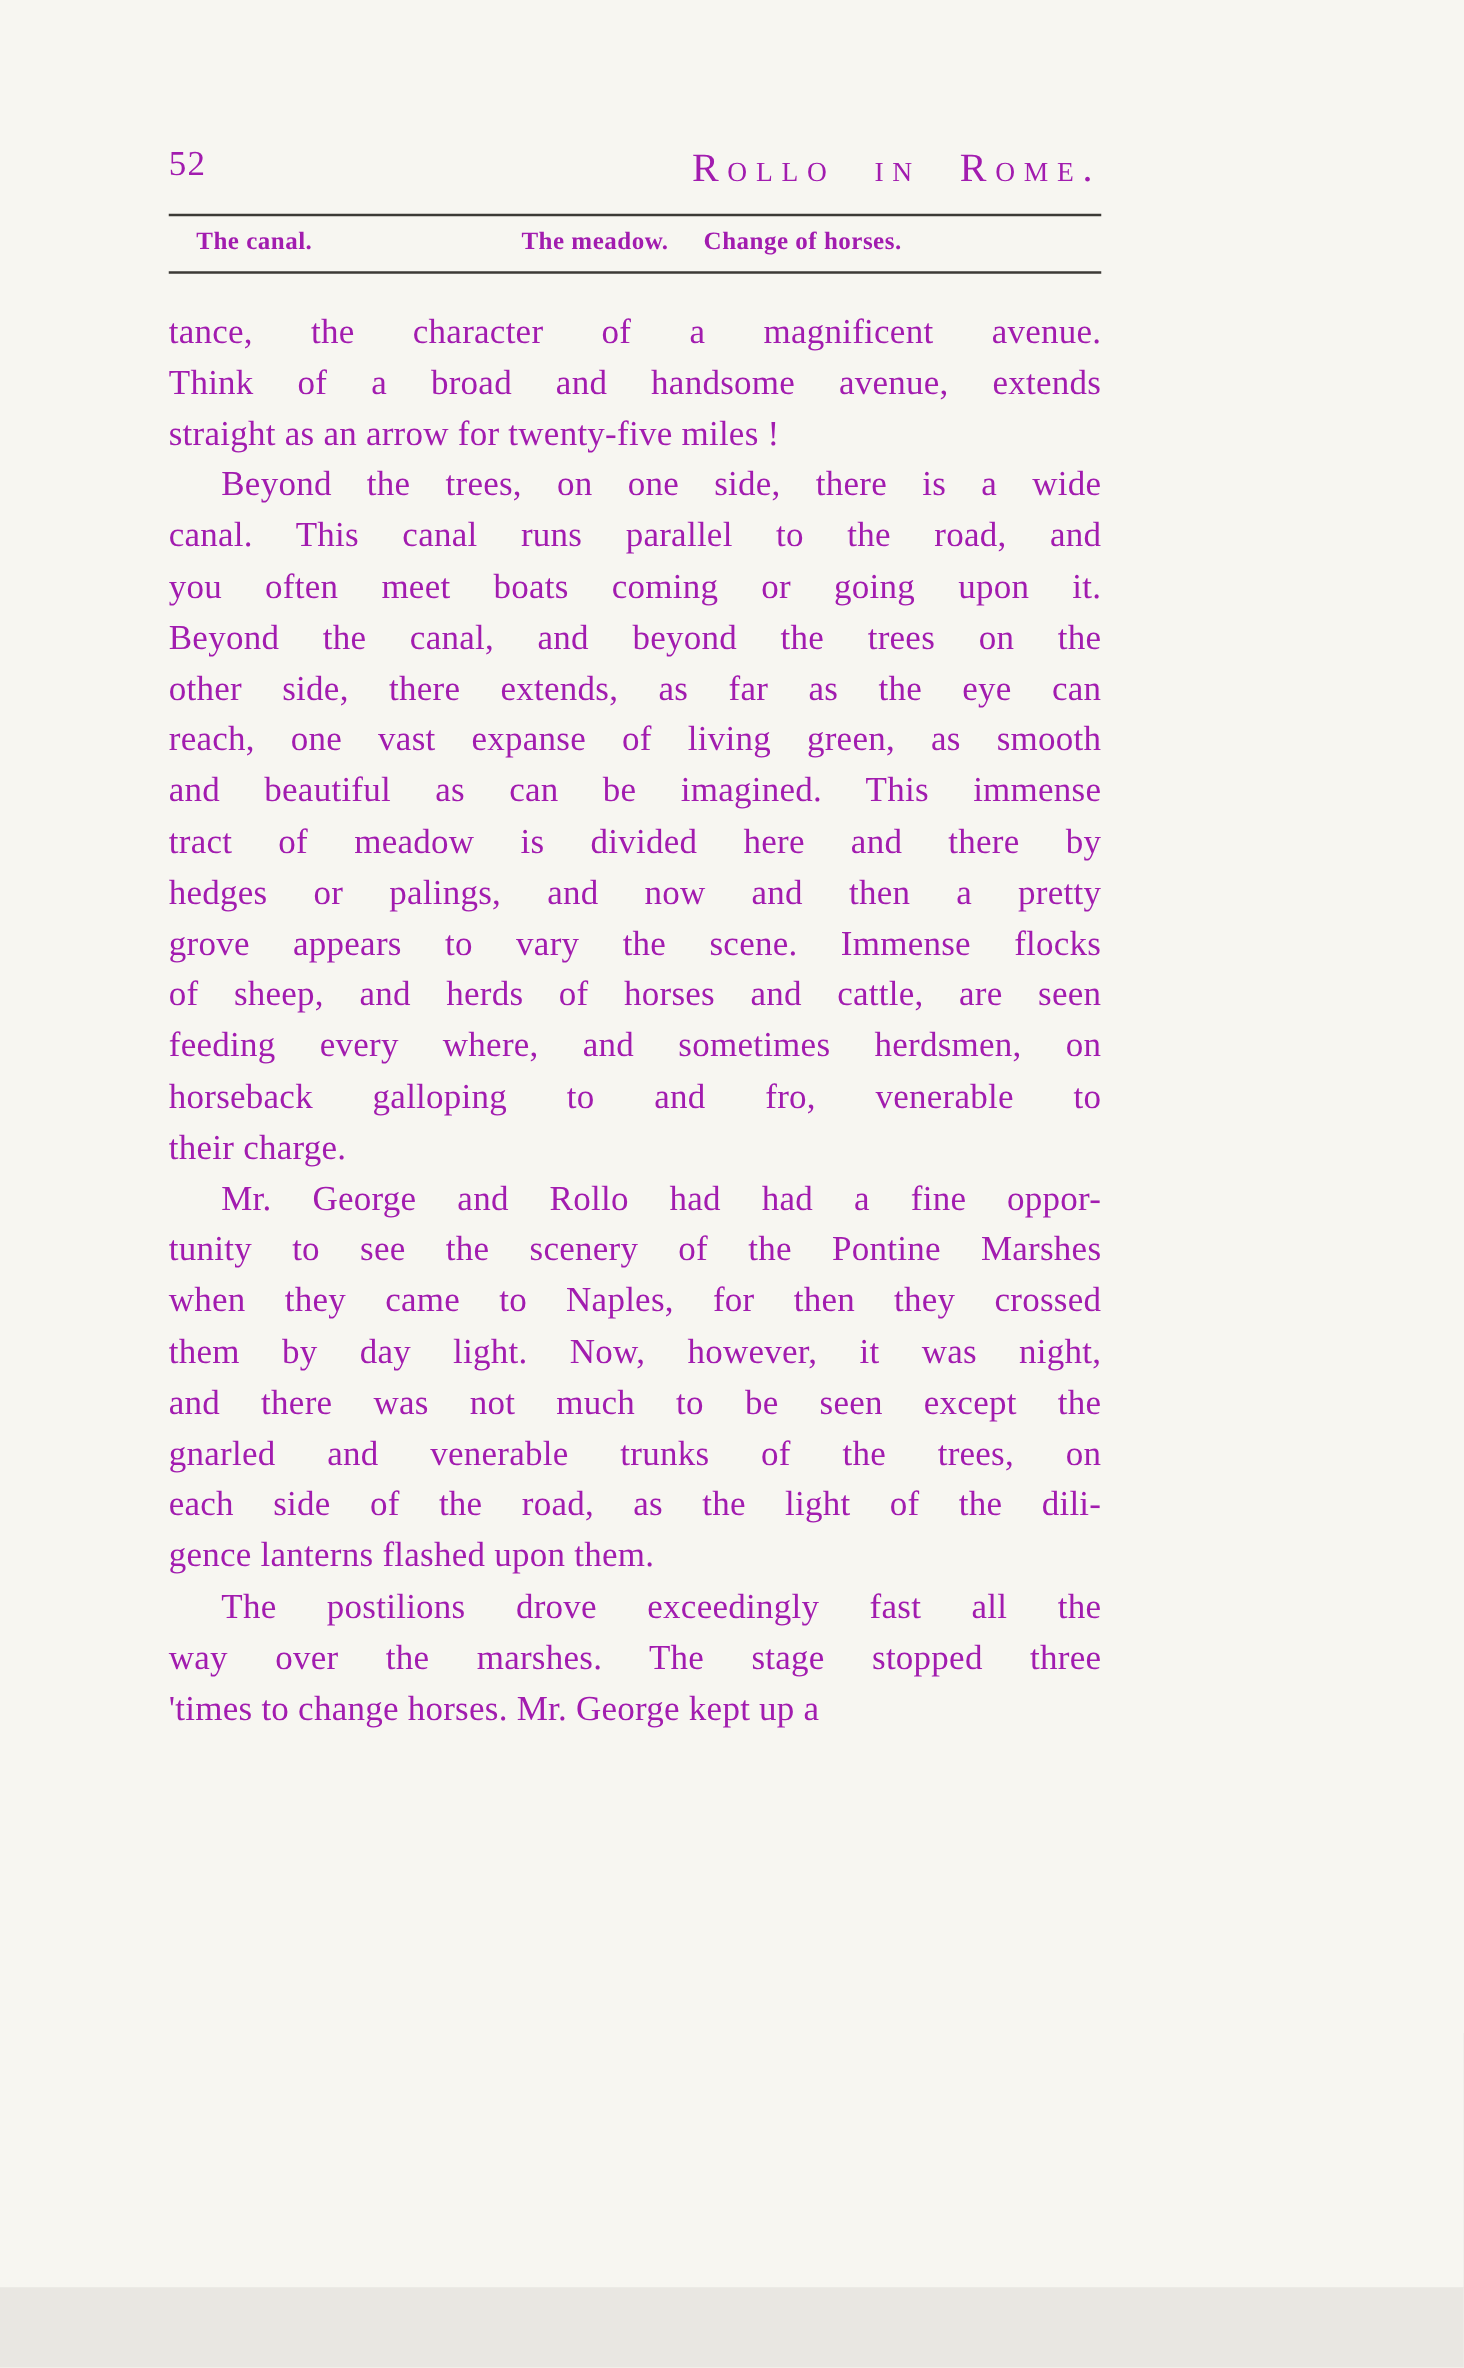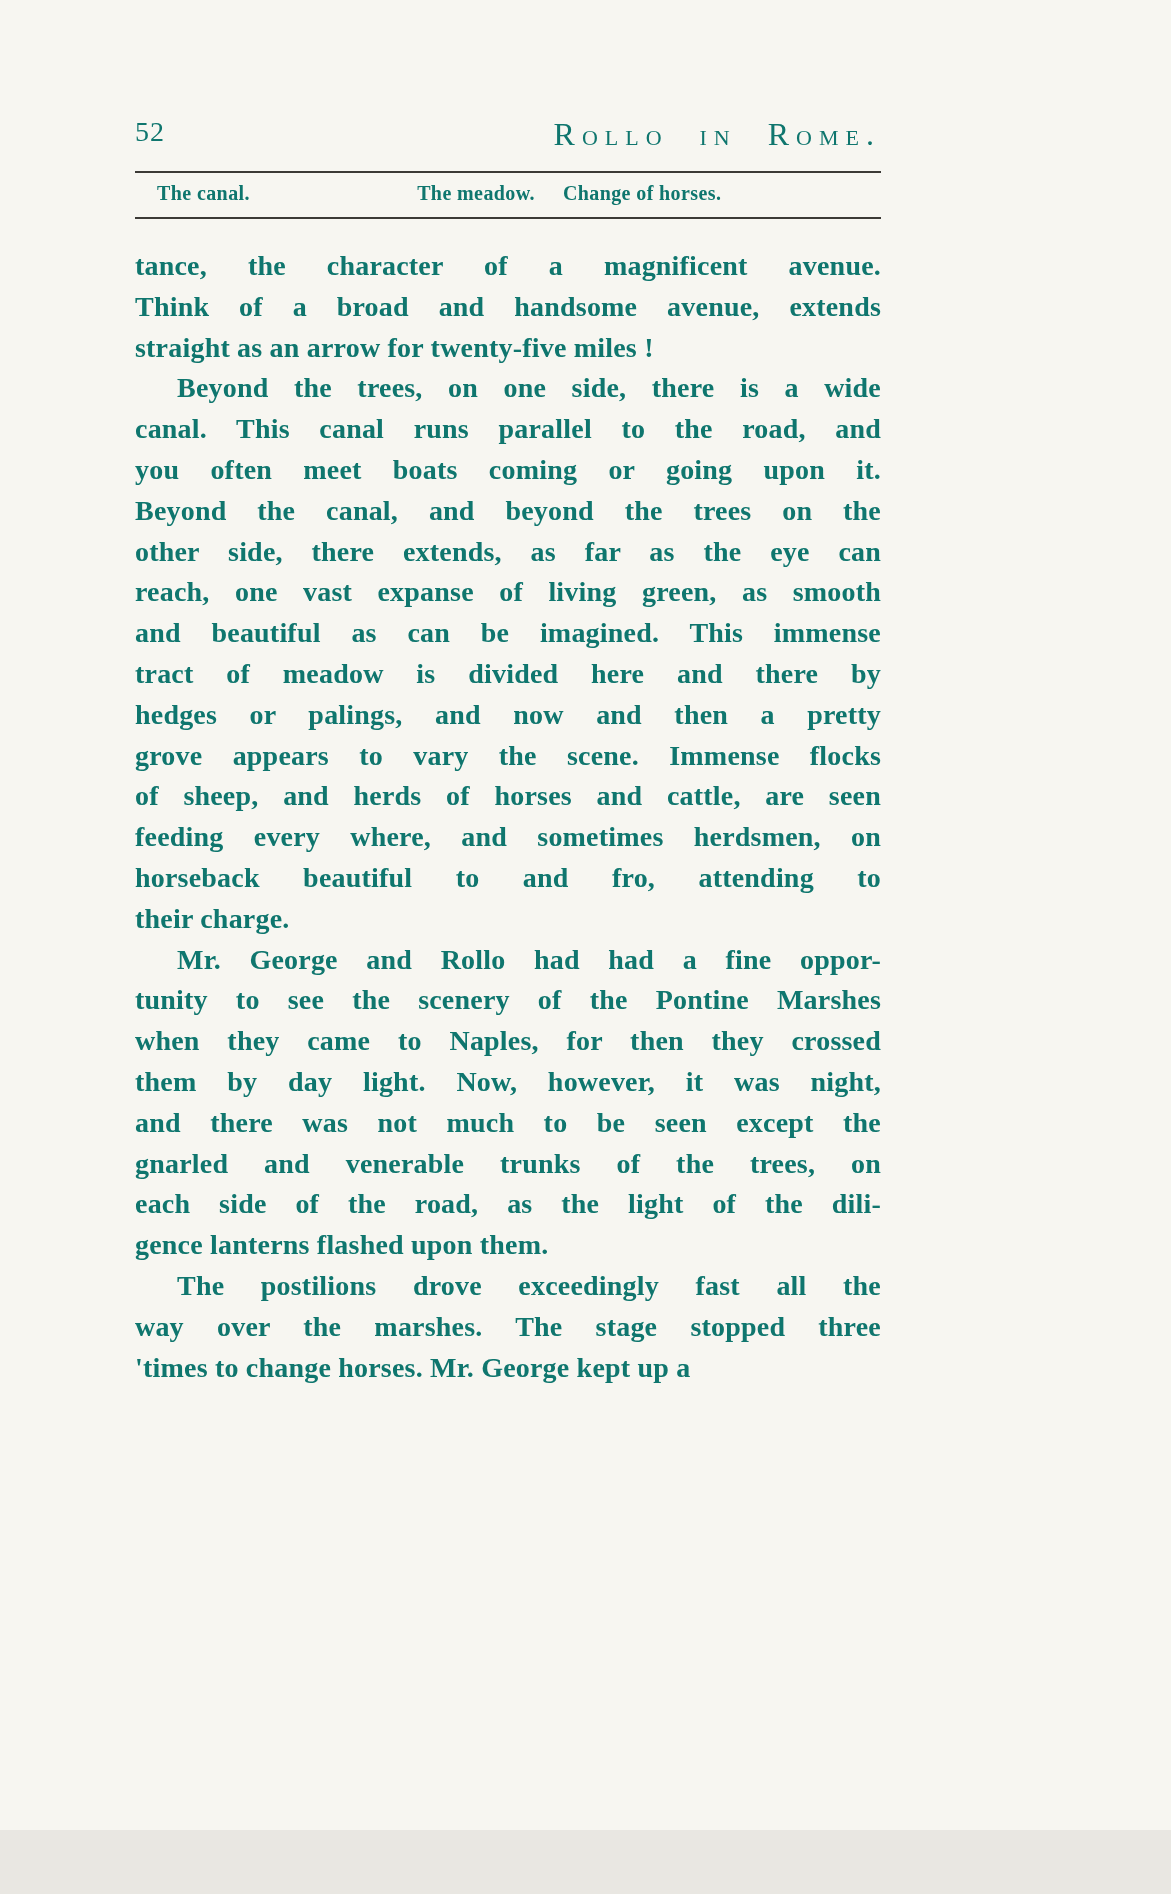--- a/index.html
+++ b/index.html
@@ -6,21 +6,21 @@
     margin: 0;
     padding: 0;
     background: #e9e7e2;
   }
   .page {
     position: relative;
     width: 1171px;
     height: 1830px;
     margin: 0 auto;
     background: #f7f6f1;
-    color: #0f766e;
+    color: #a21caf;
     font-family: "Liberation Serif", "DejaVu Serif", serif;
     overflow: hidden;
   }
   .content {
     position: absolute;
     left: 135px;
     top: 116px;
     width: 746px;
   }
   .header-row {
@@ -60,21 +60,21 @@
   }
   .headbox .rh-left   { text-align: left; }
   .headbox .rh-center { text-align: right; transform: translateX(-28px); }
   .headbox .rh-right  { text-align: left; }
   .body-text {
     margin-top: 27px;
     font-size: 28px;
     line-height: 40.8px;
     letter-spacing: 0.2px;
   }
-  .para { margin: 0; font-weight: bold; }
+  .para { margin: 0; }
   .line {
     text-align: justify;
     text-align-last: justify;
   }
   .line.end {
     text-align-last: left;
   }
   .line.indent {
     text-indent: 42px;
   }
@@ -110,21 +110,21 @@
         <div class="line">you often meet boats coming or going upon it.</div>
         <div class="line">Beyond the canal, and beyond the trees on the</div>
         <div class="line">other side, there extends, as far as the eye can</div>
         <div class="line">reach, one vast expanse of living green, as smooth</div>
         <div class="line">and beautiful as can be imagined.  This immense</div>
         <div class="line">tract of meadow is divided here and there by</div>
         <div class="line">hedges or palings, and now and then a pretty</div>
         <div class="line">grove appears to vary the scene.  Immense flocks</div>
         <div class="line">of sheep, and herds of horses and cattle, are seen</div>
         <div class="line">feeding every where, and sometimes herdsmen, on</div>
-        <div class="line">horseback beautiful to and fro, attending to</div>
+        <div class="line">horseback galloping to and fro, venerable to</div>
         <div class="line end">their charge.</div>
       </div>
 
       <div class="para">
         <div class="line indent">Mr. George and Rollo had had a fine oppor-</div>
         <div class="line">tunity to see the scenery of the Pontine Marshes</div>
         <div class="line">when they came to Naples, for then they crossed</div>
         <div class="line">them by day light.  Now, however, it was night,</div>
         <div class="line">and there was not much to be seen except the</div>
         <div class="line">gnarled and venerable trunks of the trees, on</div>

